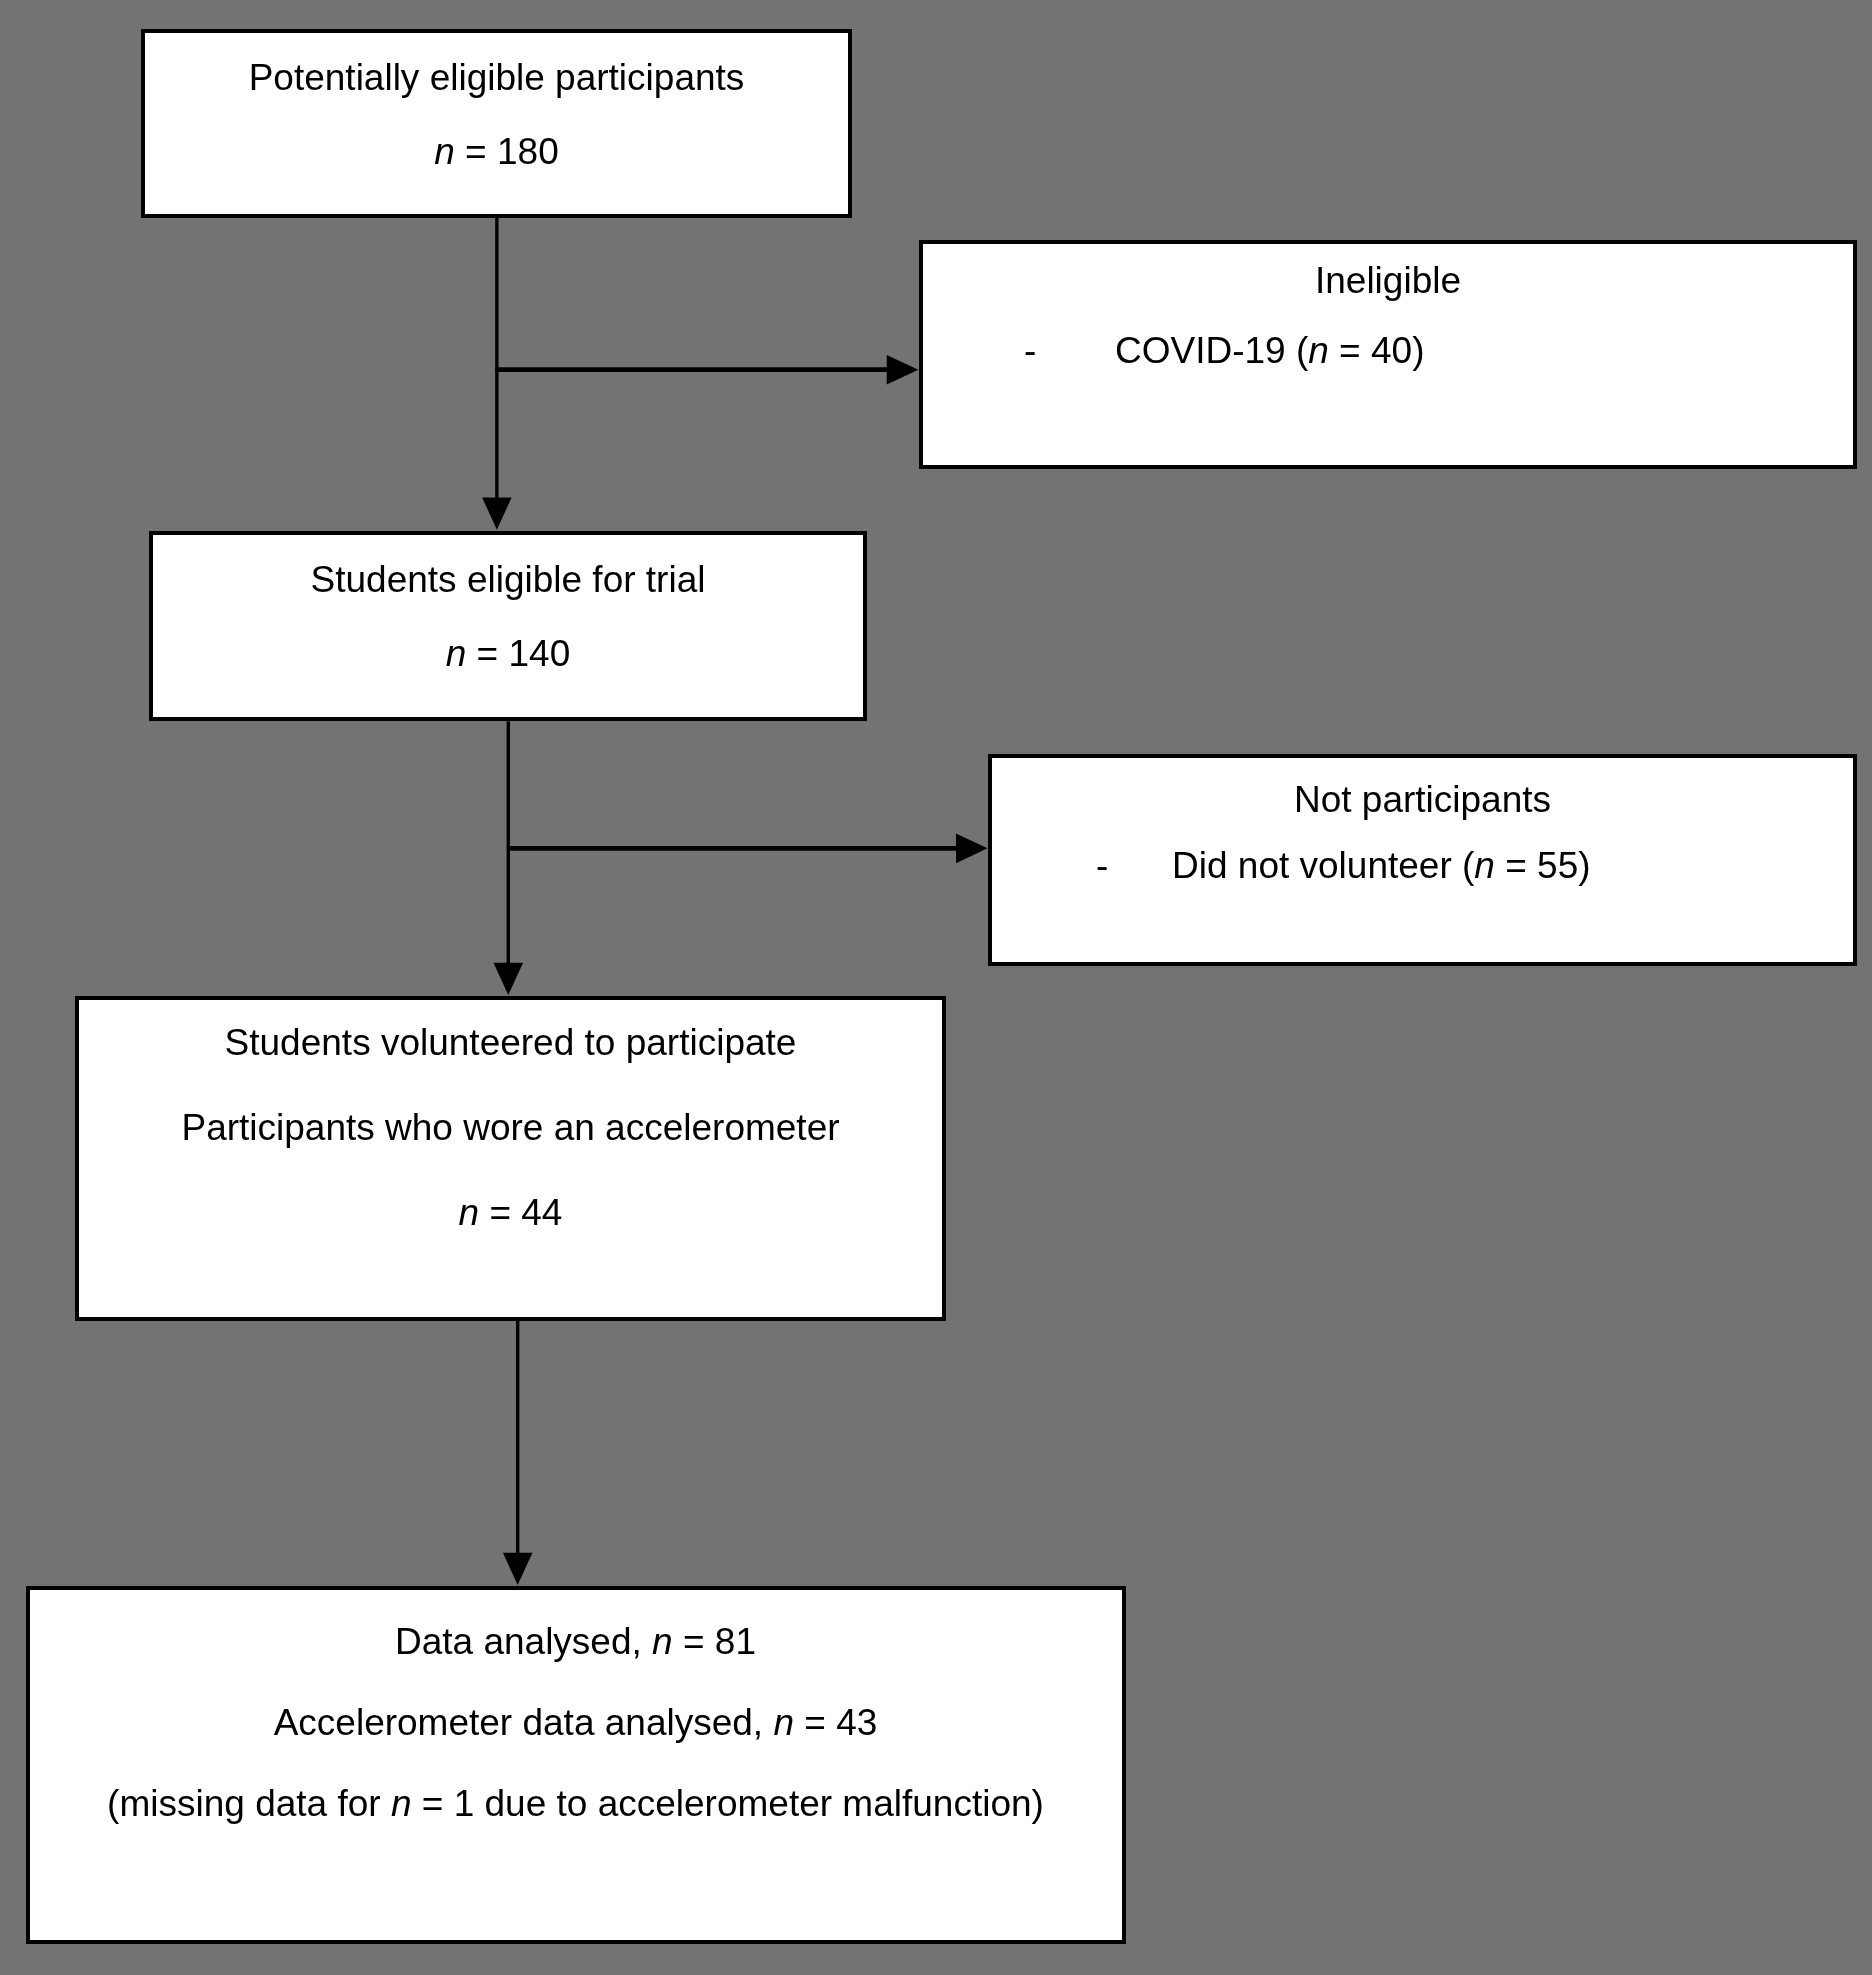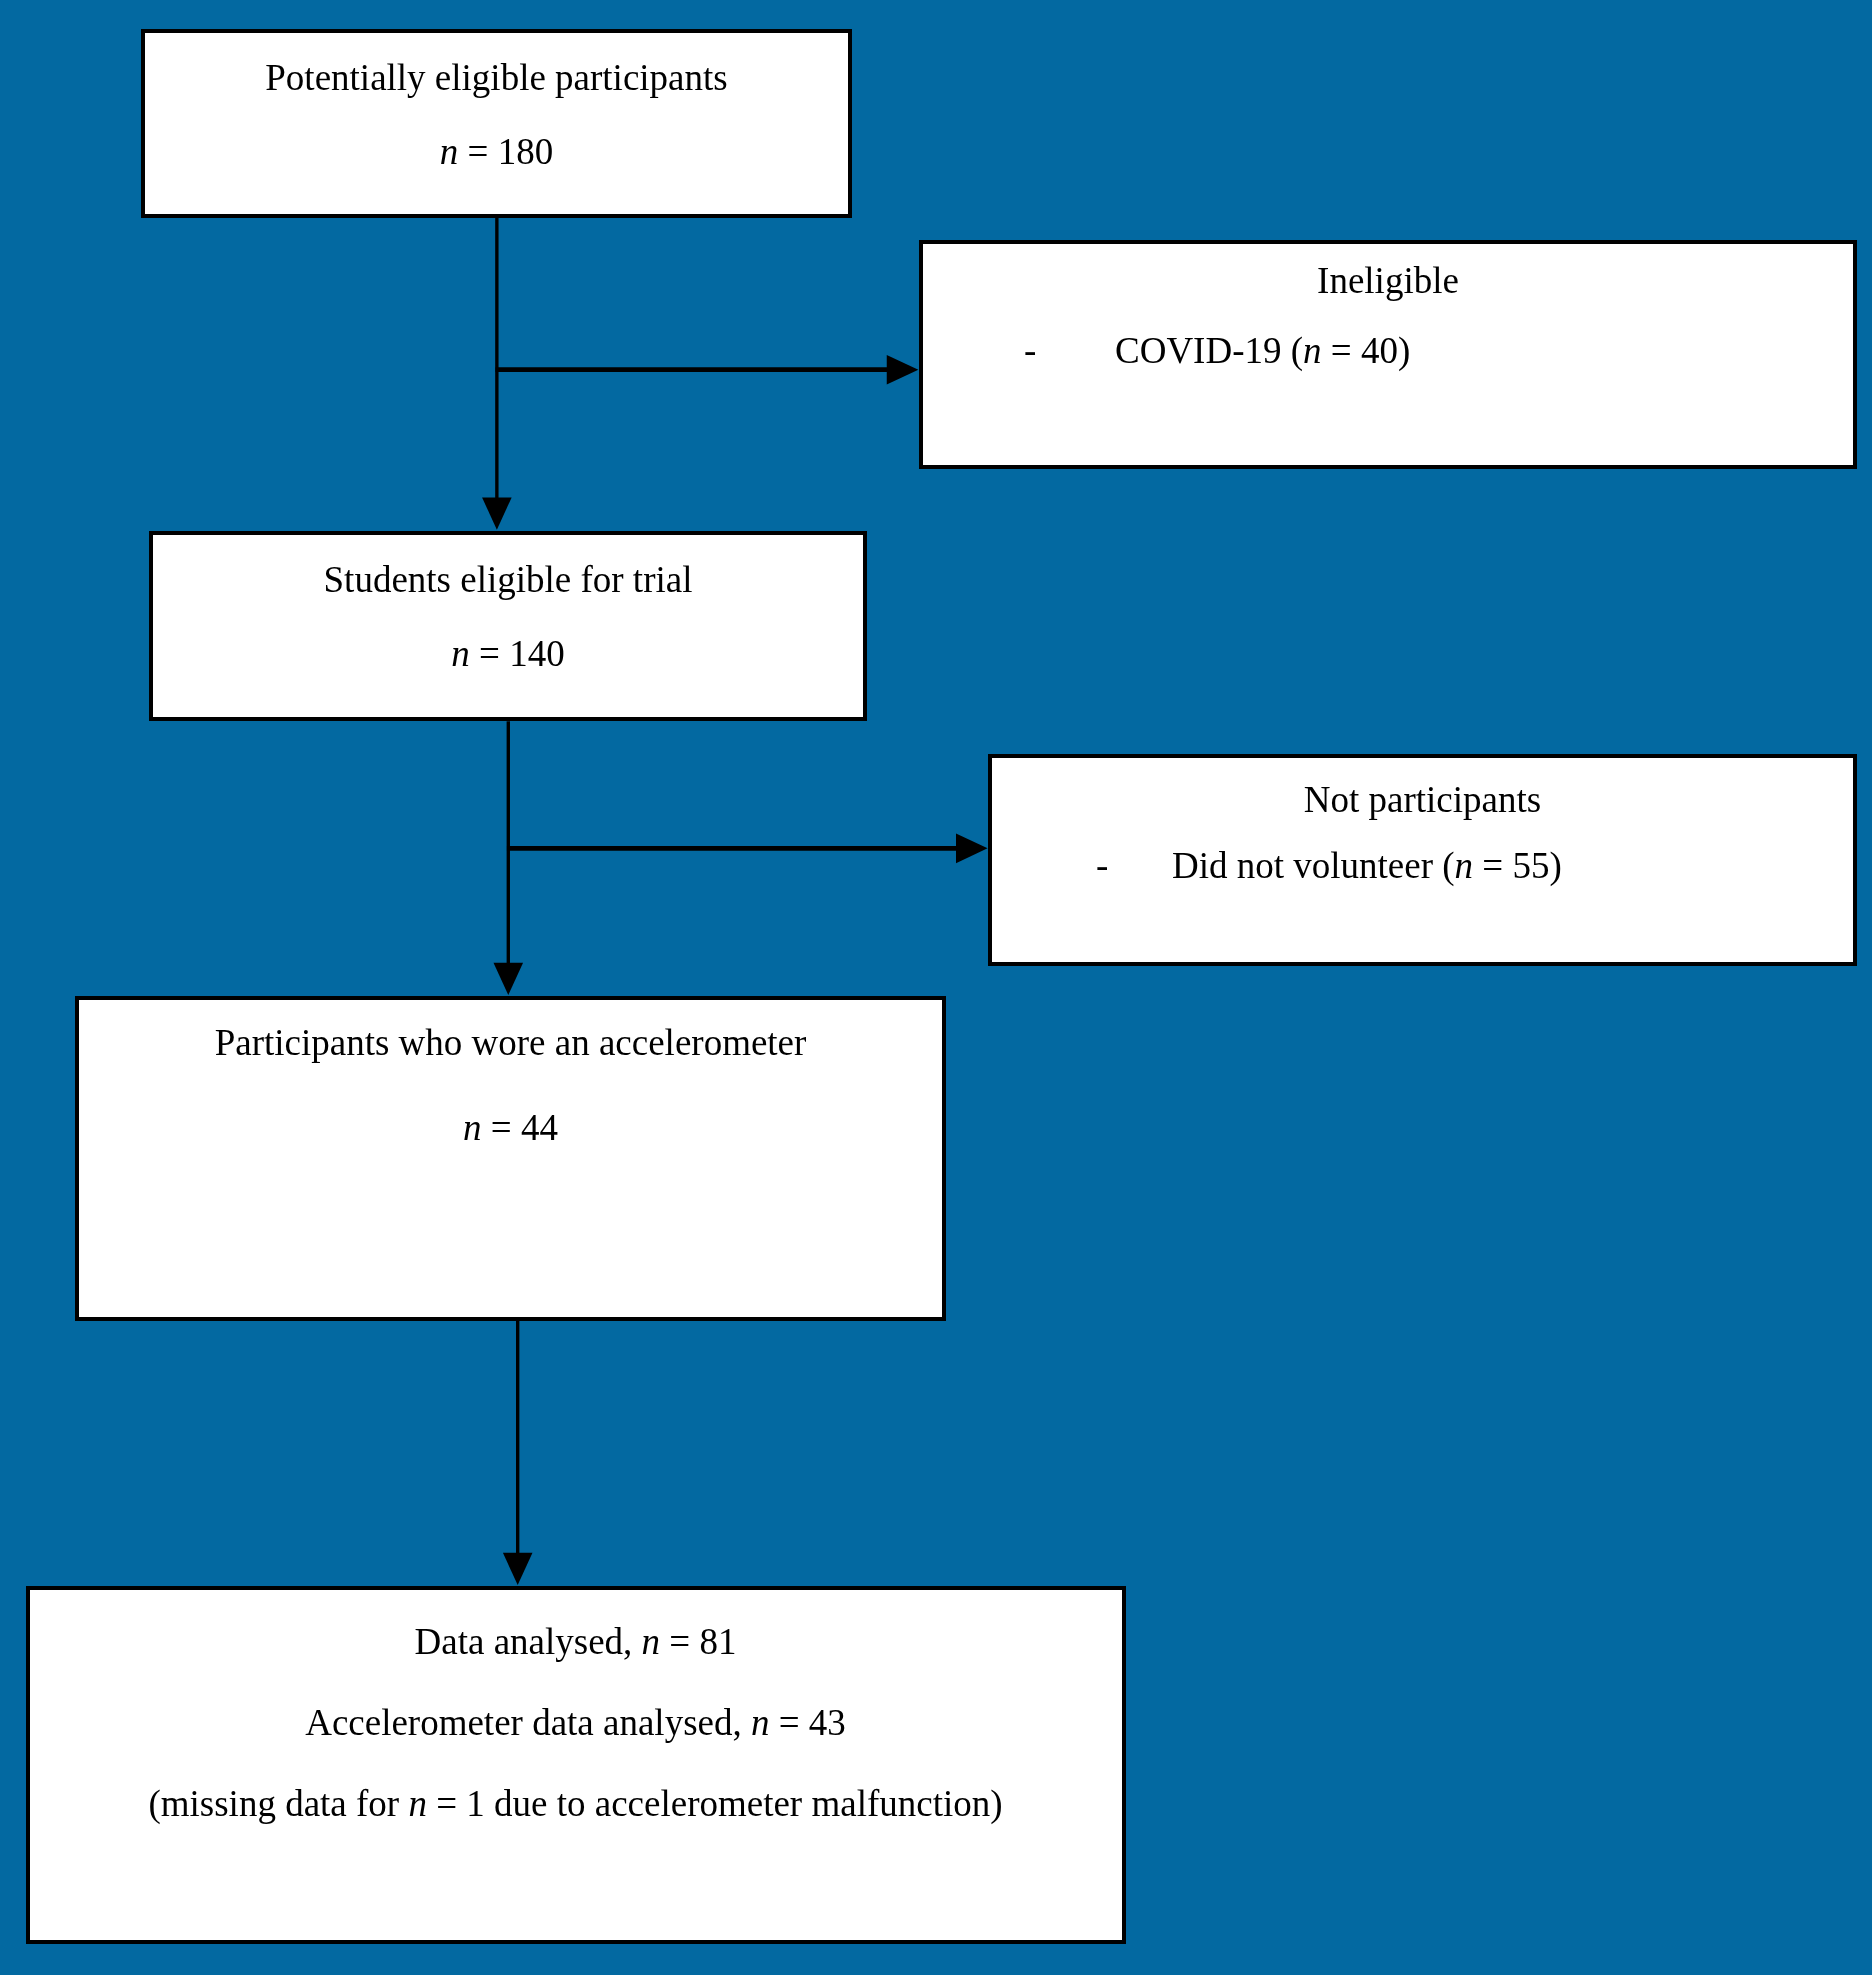--- a/index.html
+++ b/index.html
@@ -4,23 +4,23 @@
 <style>
   html, body {
     margin: 0;
     padding: 0;
     background: #ffffff;
   }
   #canvas {
     position: relative;
     width: 1873px;
     height: 1975px;
-    background: #0369a1;
+    background: #737373;
     color: #000000;
-    font-family: Liberation Serif, serif;
+    font-family: Liberation Sans, sans-serif;
     font-size: 37px;
   }
   .box {
     position: absolute;
     border: 4px solid #000000;
     background: #ffffff;
     box-sizing: border-box;
   }
   .center { text-align: center; }
   .nvar { font-style: italic; }
@@ -97,20 +97,21 @@
 
   <div class="box b4">
     <div class="title center">Not participants</div>
     <div class="bullet">
       <span class="dash">-</span>
       <div><span>Did not volunteer (</span><span class="nvar">n</span><span> = 55)</span></div>
     </div>
   </div>
 
   <div class="box b5">
+    <div class="tline center">Students volunteered to participate</div>
     <div class="tline center">Participants who wore an accelerometer</div>
     <div class="tline center"><span class="nvar">n</span><span> = 44</span></div>
   </div>
 
   <div class="box b6">
     <div class="tline center"><span>Data analysed, </span><span class="nvar">n</span><span> = 81</span></div>
     <div class="tline center"><span>Accelerometer data analysed, </span><span class="nvar">n</span><span> = 43</span></div>
     <div class="tline center"><span>(missing data for </span><span class="nvar">n</span><span> = 1 due to accelerometer malfunction)</span></div>
   </div>
 

